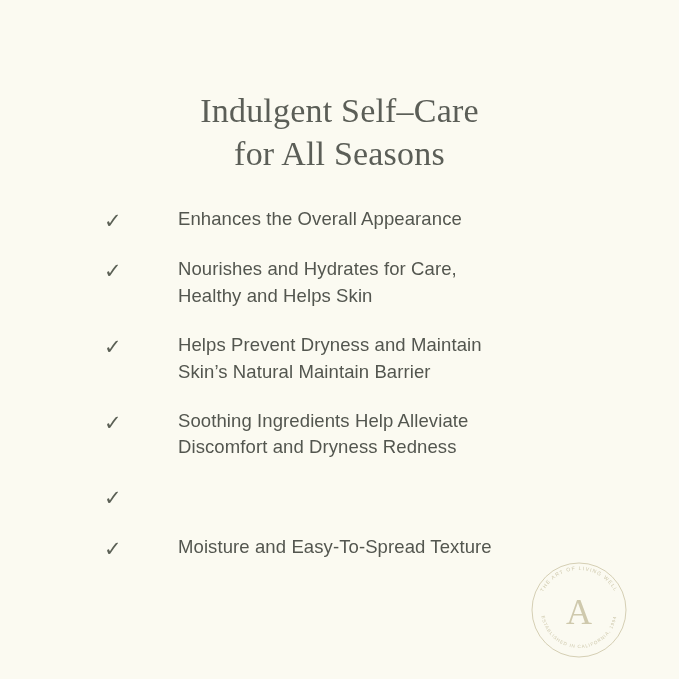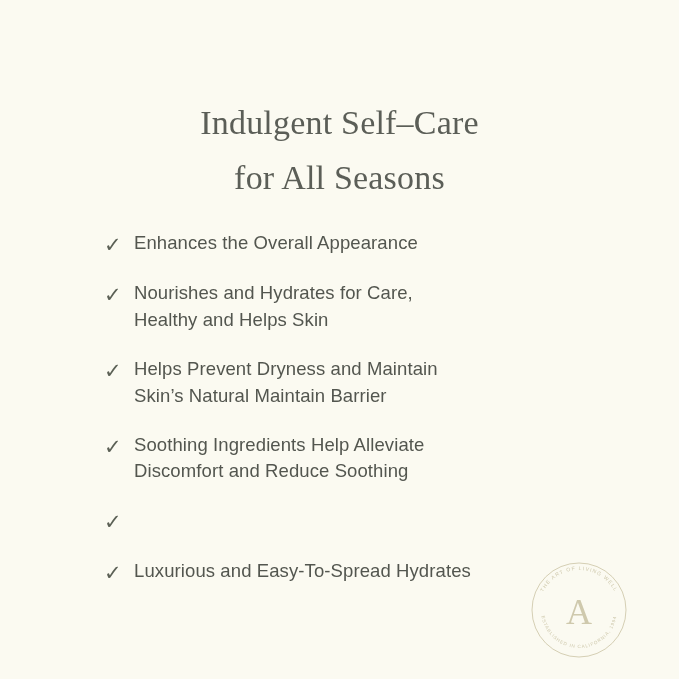--- a/index.html
+++ b/index.html
@@ -25,21 +25,20 @@
     text-align: center;
     font-family: "Liberation Serif", serif;
     font-size: 34px;
     line-height: 1.28;
     color: #5b5e57;
     letter-spacing: 0.2px;
     font-weight: 400;
   }
   .headline .line {
     display: block;
-    margin-top: 12px;
   }
   .benefits {
     margin: 30px 0 0 0;
     padding: 0 56px 0 104px;
     list-style: none;
   }
   .benefit {
     display: flex;
     align-items: flex-start;
     margin-bottom: 22px;
@@ -56,20 +55,21 @@
   }
   .benefit-text {
     font-size: 18.5px;
     line-height: 1.45;
     color: #53564f;
     letter-spacing: 0.1px;
     max-width: 420px;
   }
   .benefit-text .t-line {
     display: block;
+    margin-left: 44px;
   }
   .seal {
     position: absolute;
     right: 44px;
     bottom: 36px;
     width: 112px;
     height: 112px;
   }
   .seal svg {
     display: block;
@@ -109,32 +109,32 @@
       <span class="benefit-text">
         <span class="t-line">Helps Prevent Dryness and Maintain</span>
         <span class="t-line">Skin’s Natural Maintain Barrier</span>
       </span>
     </li>
 
     <li class="benefit">
       <span class="check">✓</span>
       <span class="benefit-text">
         <span class="t-line">Soothing Ingredients Help Alleviate</span>
-        <span class="t-line">Discomfort and Reduce Soothing</span>
+        <span class="t-line">Discomfort and Dryness Redness</span>
       </span>
     </li>
 
     <li class="benefit">
       <span class="check">✓</span>
     </li>
 
     <li class="benefit">
       <span class="check">✓</span>
       <span class="benefit-text">
-        <span class="t-line">Luxurious and Easy-To-Spread Hydrates</span>
+        <span class="t-line">Moisture and Easy-To-Spread Texture</span>
       </span>
     </li>
 
   </ul>
 
   <div class="seal">
     <svg viewBox="0 0 112 112" xmlns="http://www.w3.org/2000/svg" aria-hidden="true">
       <defs>
         <path id="sealTop" d="M 16,56 A 40,40 0 0 1 96,56"></path>
         <path id="sealBottom" d="M 18,56 A 38,38 0 0 0 94,56"></path>

